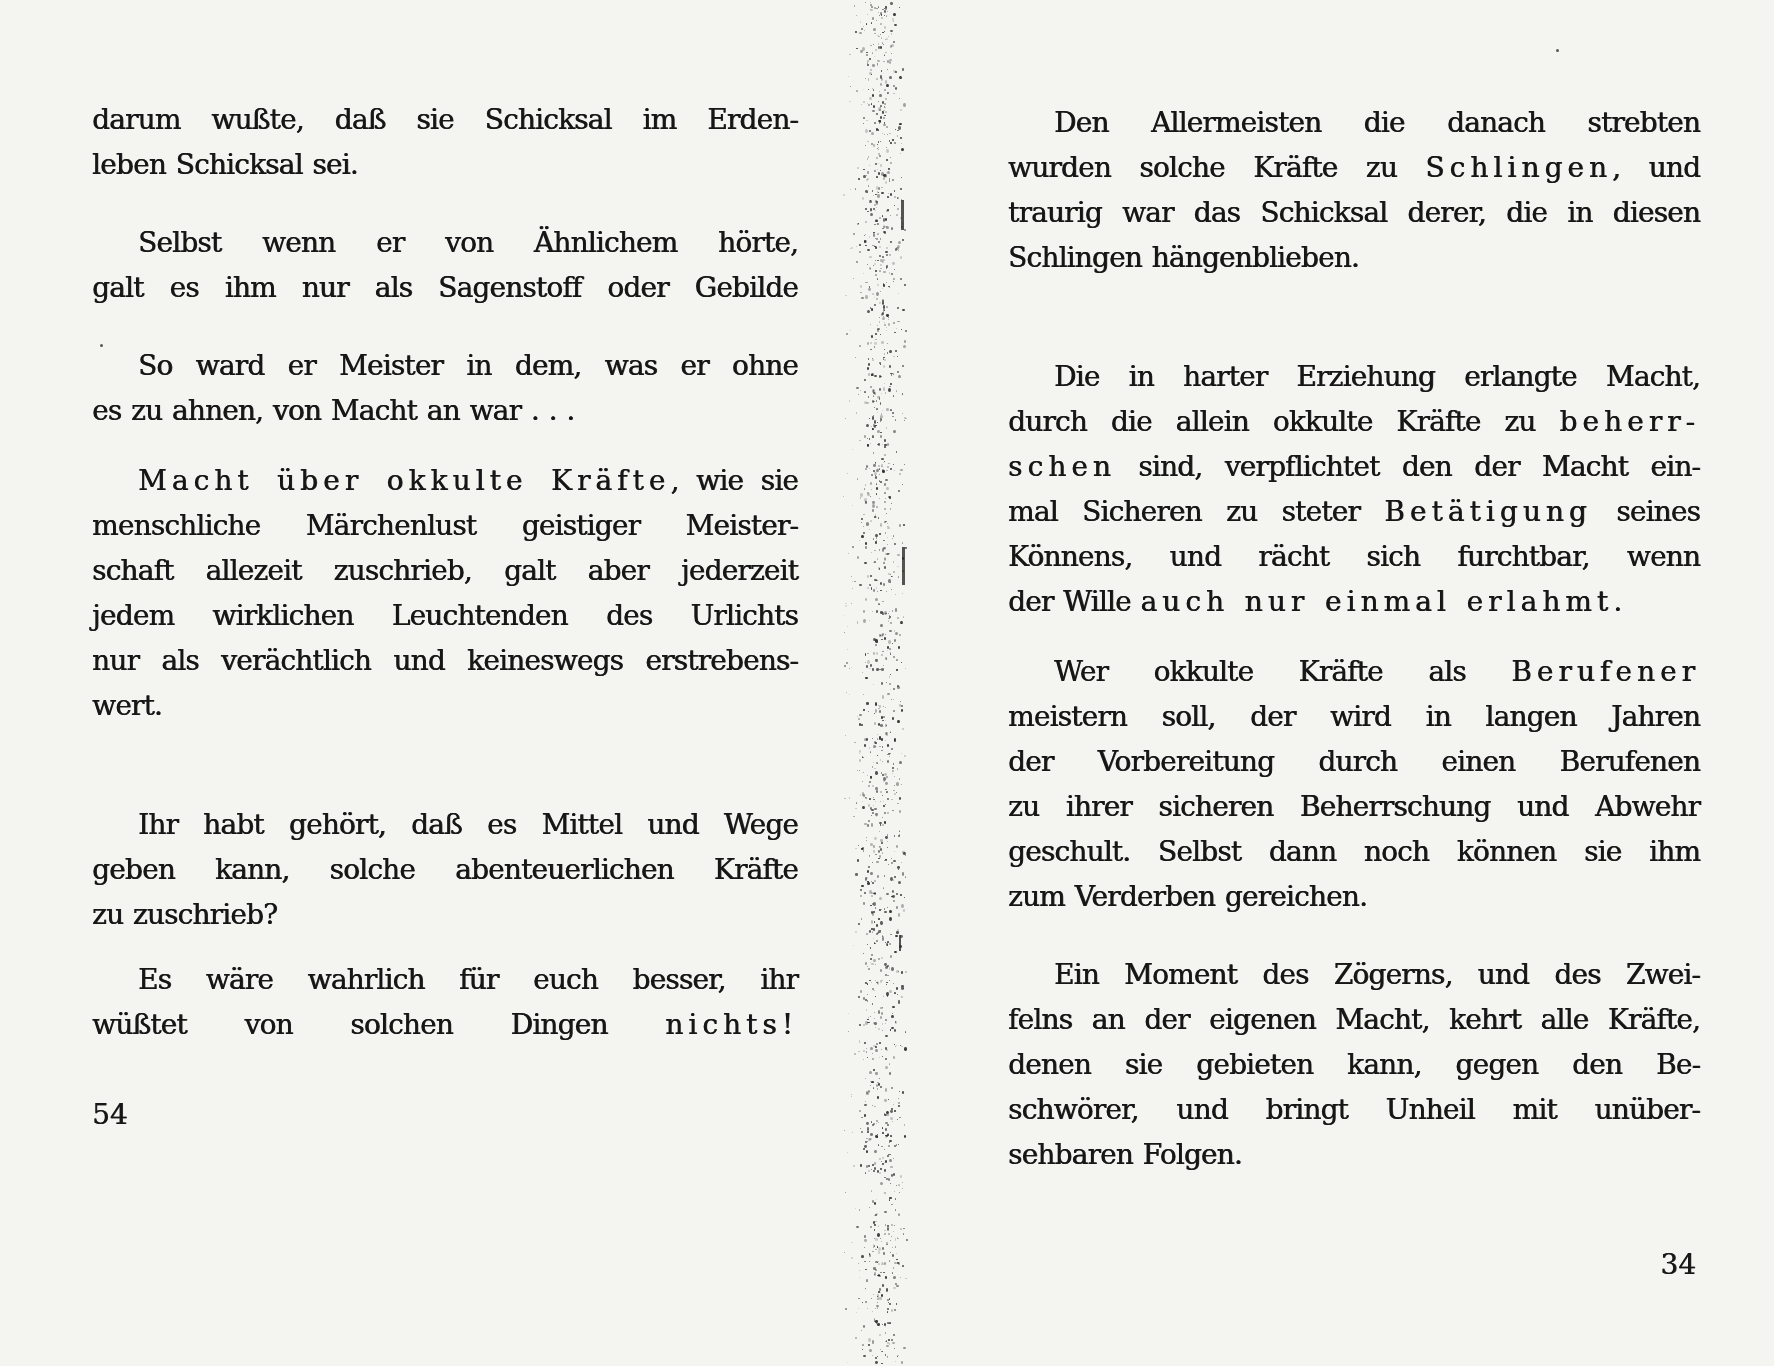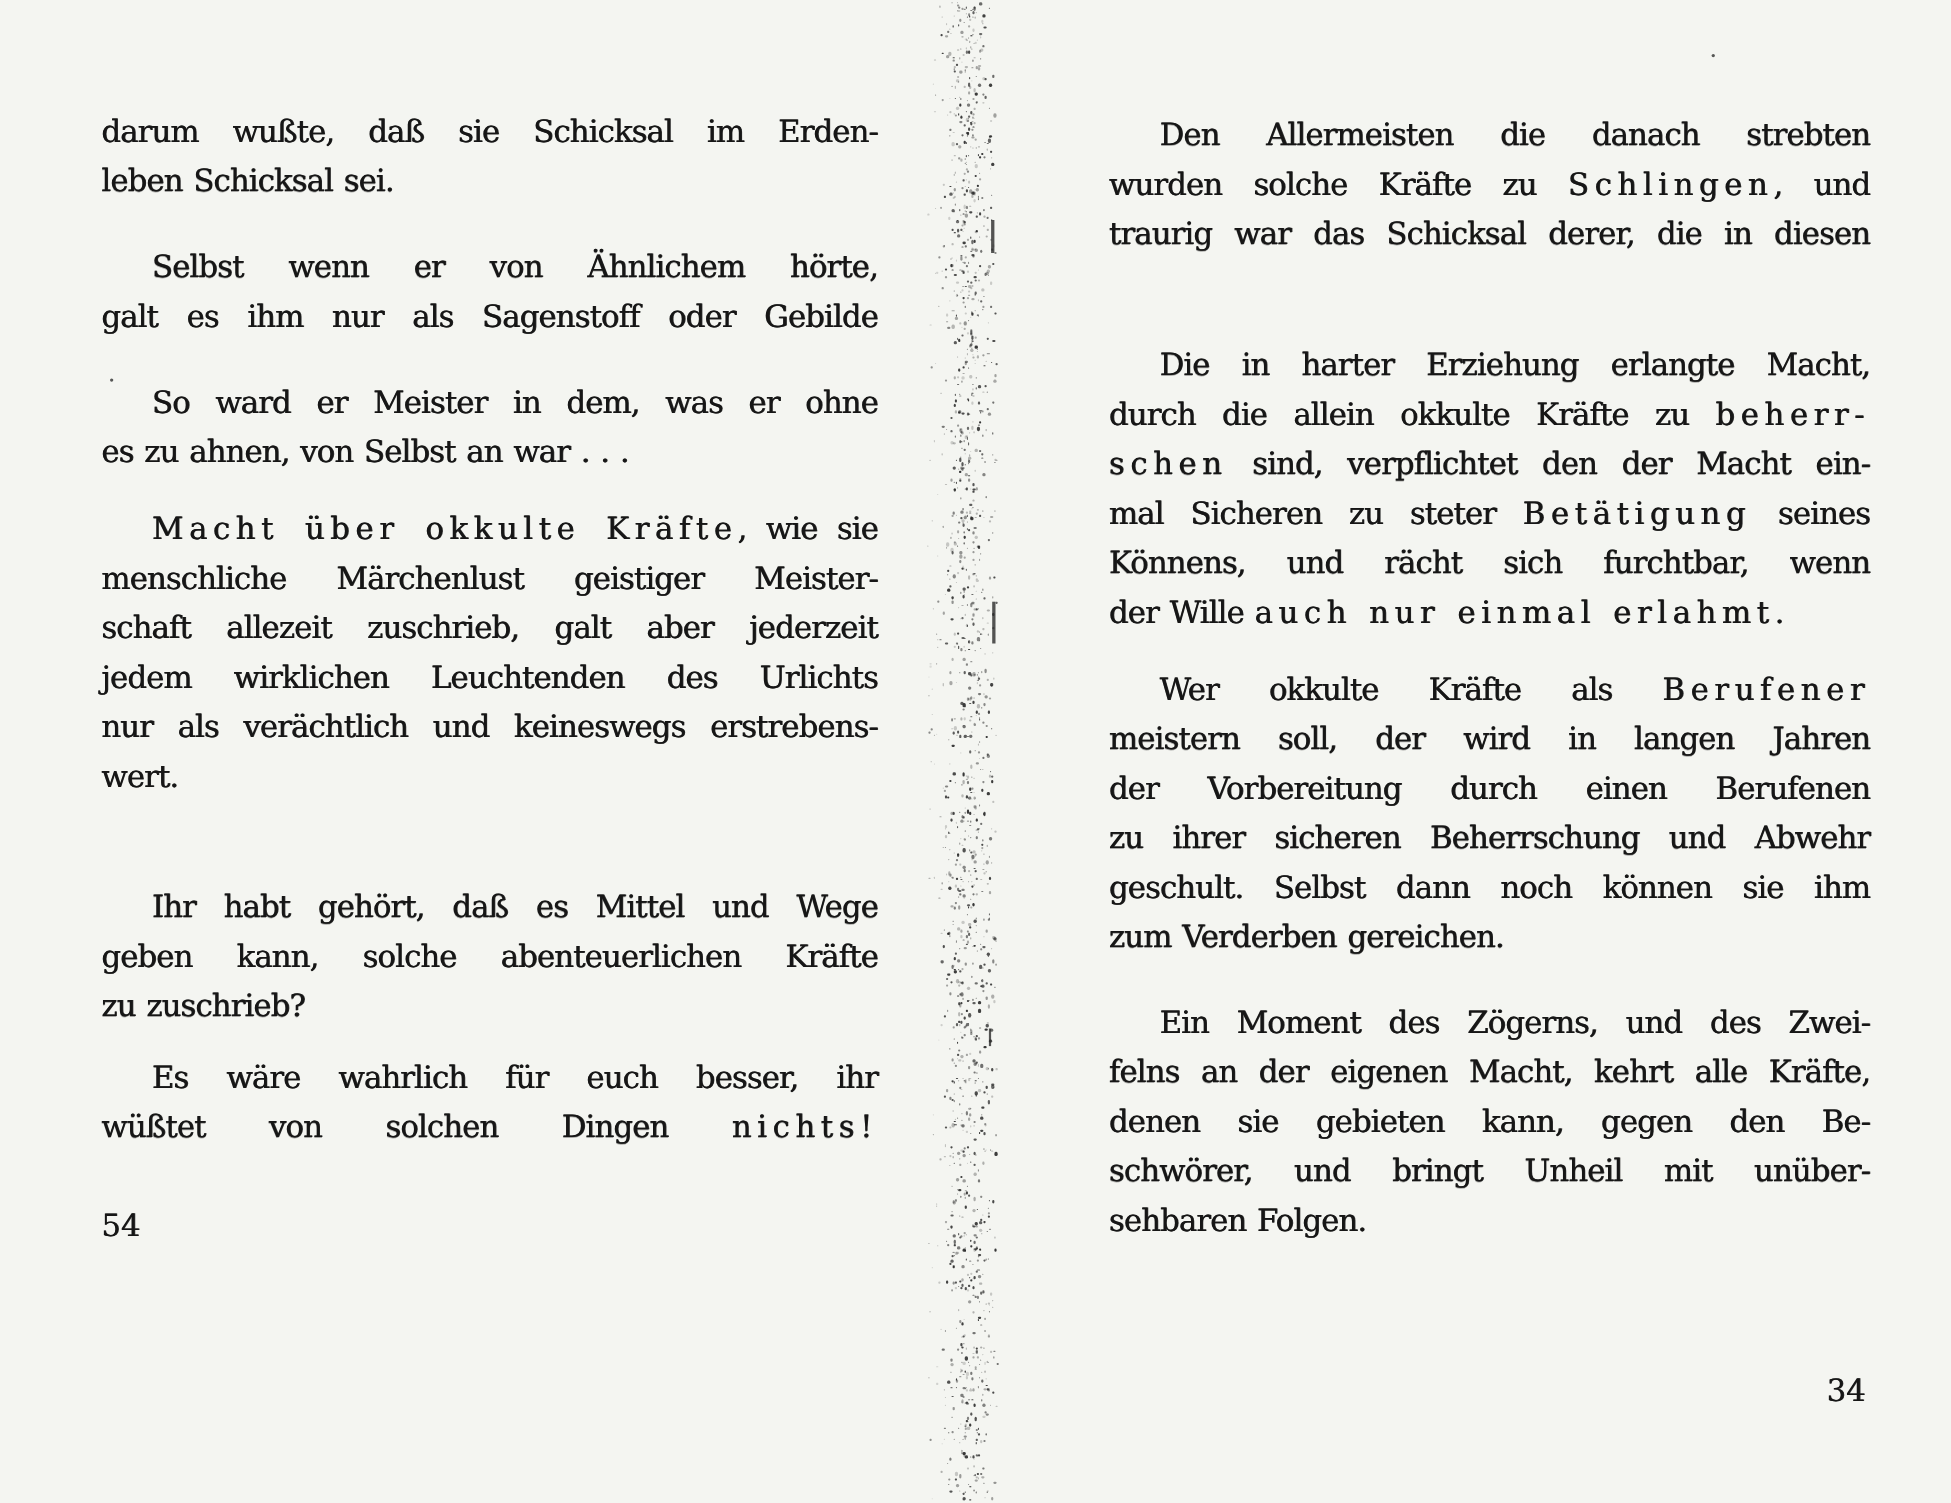--- a/index.html
+++ b/index.html
@@ -45,21 +45,21 @@
     <div class="para">
       <div class="line"><span>darum wußte, daß sie Schicksal im Erden-</span></div>
       <div class="line last"><span>leben Schicksal sei.</span></div>
     </div>
     <div class="para gap-l">
       <div class="line ind"><span>Selbst wenn er von Ähnlichem hörte,</span></div>
       <div class="line"><span>galt es ihm nur als Sagenstoff oder Gebilde</span></div>
     </div>
     <div class="para gap-l">
       <div class="line ind"><span>So ward er Meister in dem, was er ohne</span></div>
-      <div class="line last"><span>es zu ahnen, von Selbst an war . . .</span></div>
+      <div class="line last"><span>es zu ahnen, von Macht an war . . .</span></div>
     </div>
     <div class="para gap-m">
       <div class="line ind"><span class="sperr">Macht über okkulte Kräfte</span><span>, wie sie</span></div>
       <div class="line"><span>menschliche Märchenlust geistiger Meister-</span></div>
       <div class="line"><span>schaft allezeit zuschrieb, galt aber jederzeit</span></div>
       <div class="line"><span>jedem wirklichen Leuchtenden des Urlichts</span></div>
       <div class="line"><span>nur als verächtlich und keineswegs erstrebens-</span></div>
       <div class="line last"><span>wert.</span></div>
     </div>
     <div class="para gap-xl">
@@ -70,20 +70,21 @@
     <div class="para gap-s">
       <div class="line ind"><span>Es wäre wahrlich für euch besser, ihr</span></div>
       <div class="line last full"><span>wüßtet von solchen Dingen </span><span class="sperr">nichts!</span></div>
     </div>
   </div>
 <div class="page" id="page-right">
     <div class="para">
       <div class="line ind"><span>Den Allermeisten die danach strebten</span></div>
       <div class="line"><span>wurden solche Kräfte zu </span><span class="sperr">Schlingen</span><span>, und</span></div>
       <div class="line"><span>traurig war das Schicksal derer, die in diesen</span></div>
+      <div class="line last"><span>Schlingen hängenblieben.</span></div>
     </div>
     <div class="para gap-xl">
       <div class="line ind"><span>Die in harter Erziehung erlangte Macht,</span></div>
       <div class="line"><span>durch die allein okkulte Kräfte zu </span><span class="sperr">beherr-</span></div>
       <div class="line"><span class="sperr">schen</span><span> sind, verpflichtet den der Macht ein-</span></div>
       <div class="line"><span>mal Sicheren zu steter </span><span class="sperr">Betätigung</span><span> seines</span></div>
       <div class="line"><span>Könnens, und rächt sich furchtbar, wenn</span></div>
       <div class="line last"><span>der Wille </span><span class="sperr">auch nur einmal erlahmt.</span></div>
     </div>
     <div class="para gap-m">

